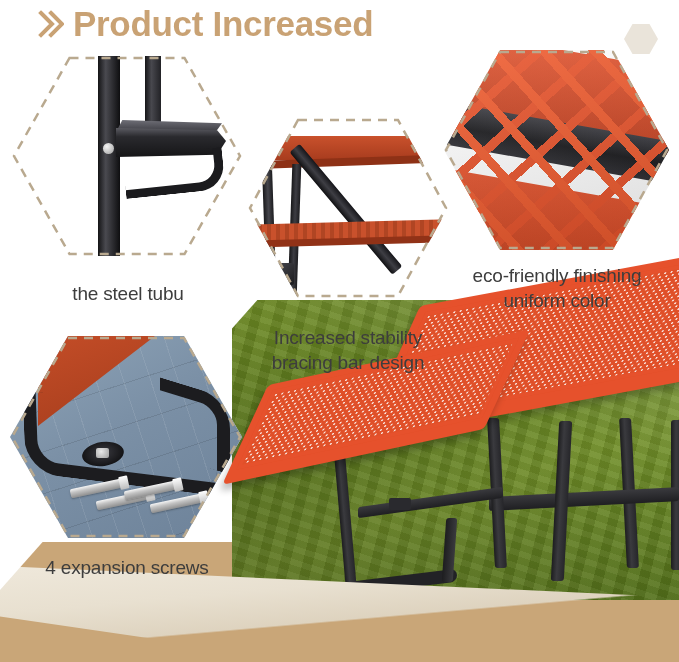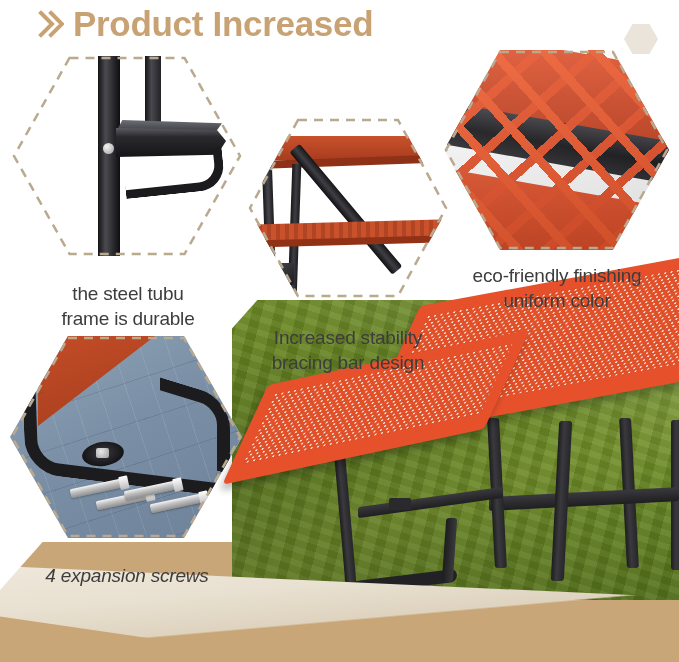--- a/index.html
+++ b/index.html
@@ -328,21 +328,21 @@
     border-radius: 1px;
   }
   #screw-1 { left: 60px; top: 148px; width: 52px; }
   #screw-2 { left: 86px; top: 160px; width: 52px; }
   #screw-3 { left: 114px; top: 150px; width: 52px; }
   #screw-4 { left: 140px; top: 163px; width: 52px; }
 
   .cap-1 { position: absolute; left: -6px; top: 204px; width: 244px; }
   .cap-2 { position: absolute; left: -16px; top: 186px; width: 232px; }
   .cap-3 { position: absolute; left: -8px; top: 192px; width: 242px; }
-  .cap-4 { position: absolute; left: -6px; top: 206px; width: 246px; font-style: italic; }
+  .cap-4 { position: absolute; left: -6px; top: 198px; width: 246px; }
 </style>
 </head>
 <body>
 
 <div id="page">
 
   <div id="scene">
     <div id="ground-tan"></div>
     <div id="grass"></div>
     <div id="grass-shade"></div>
@@ -391,21 +391,20 @@
       <div id="hex1-curve"></div>
       <div id="hex1-bolt"></div>
     </div>
     <div class="hex-border">
       <svg viewBox="0 0 230 200" preserveAspectRatio="none">
         <polygon points="57.5,2 172.5,2 228,100 172.5,198 57.5,198 2,100" fill="none" stroke="#b9a98f" stroke-width="2.5" stroke-dasharray="9 7"></polygon>
       </svg>
     </div>
     <div class="caption cap-1">
       <div>the steel tubu</div>
-      <div>frame is durable</div>
     </div>
   </div>
 
   <div class="hex-wrap" id="hex-2">
     <div class="hex">
       <div id="hex2-table"></div>
       <div id="hex2-table-lip"></div>
       <div id="hex2-leg-a"></div>
       <div id="hex2-leg-b"></div>
       <div id="hex2-brace"></div>

